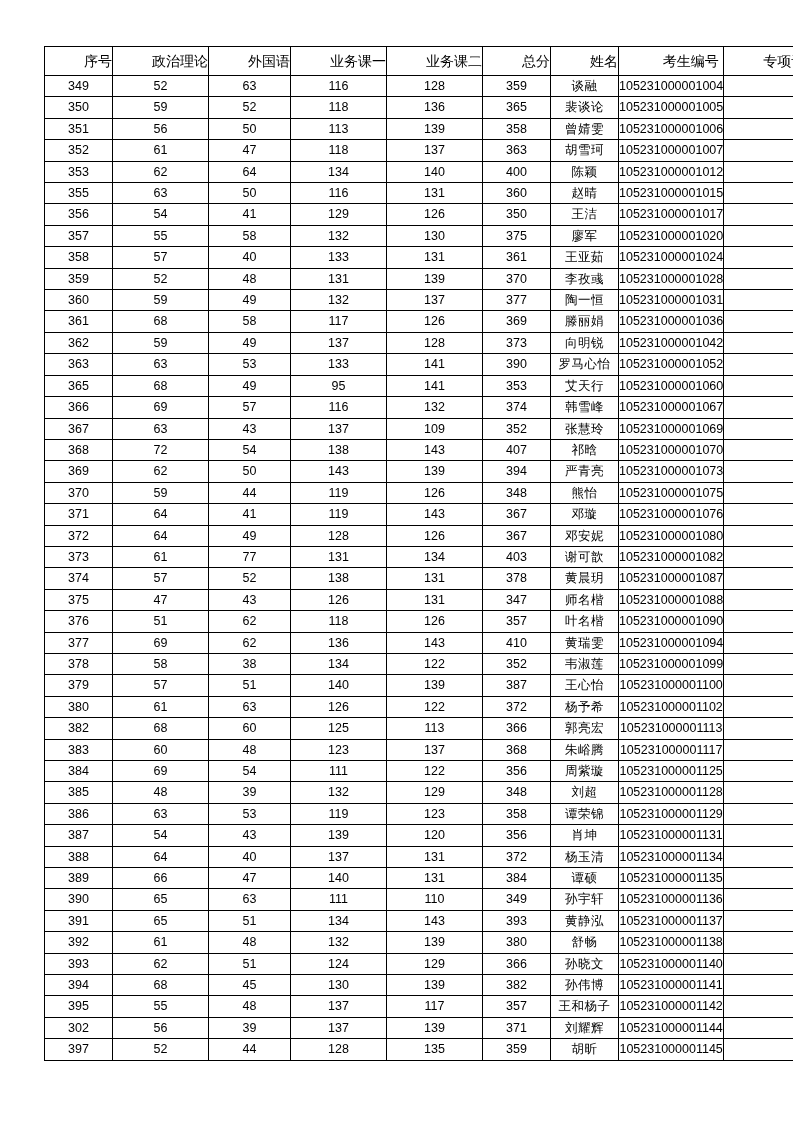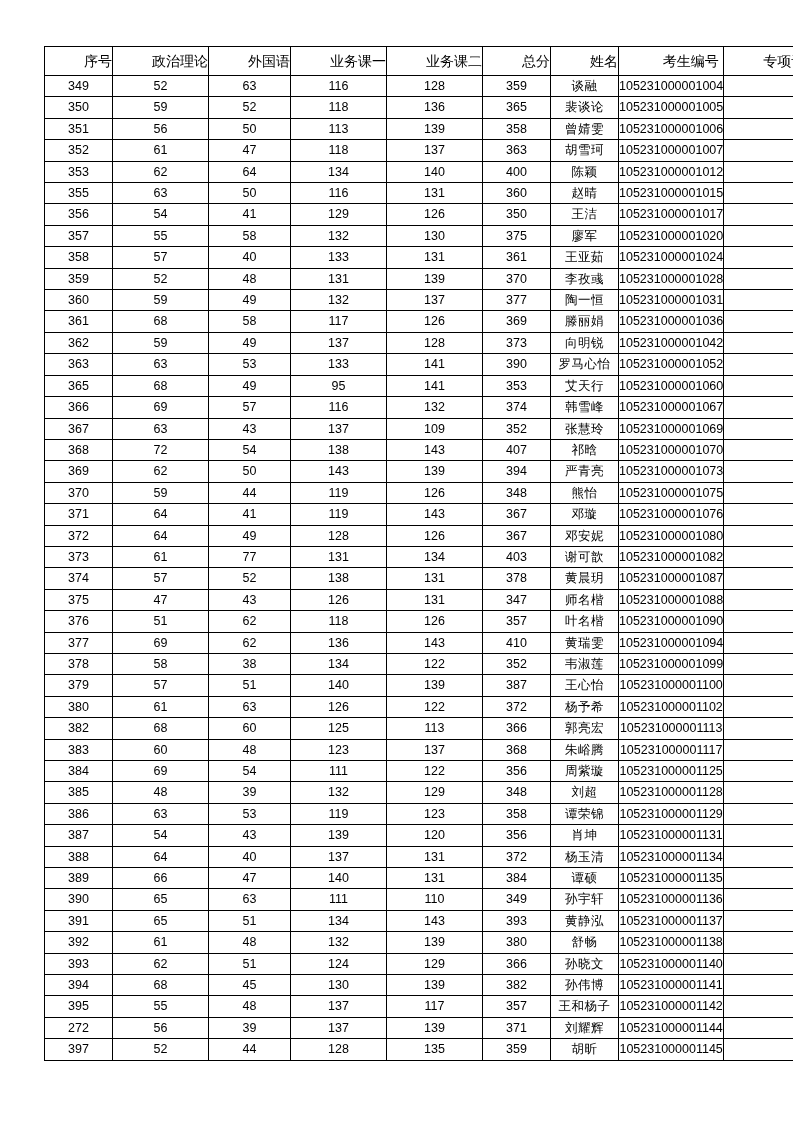--- a/index.html
+++ b/index.html
@@ -565,21 +565,21 @@
           <td>55</td>
           <td>48</td>
           <td>137</td>
           <td>117</td>
           <td>357</td>
           <td class="cell-name">王和杨子</td>
           <td class="cell-exam">105231000001142</td>
           <td></td>
         </tr>
         <tr>
-          <td>272</td>
+          <td>302</td>
           <td>56</td>
           <td>39</td>
           <td>137</td>
           <td>139</td>
           <td>371</td>
           <td class="cell-name">刘耀辉</td>
           <td class="cell-exam">105231000001144</td>
           <td></td>
         </tr>
         <tr>

